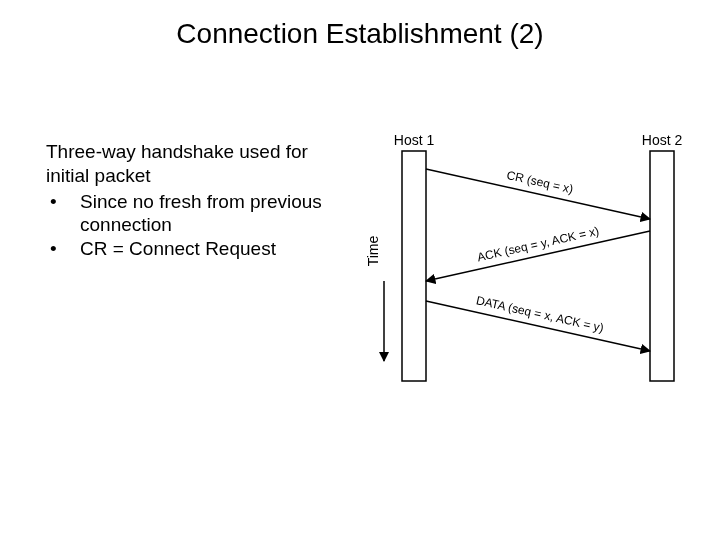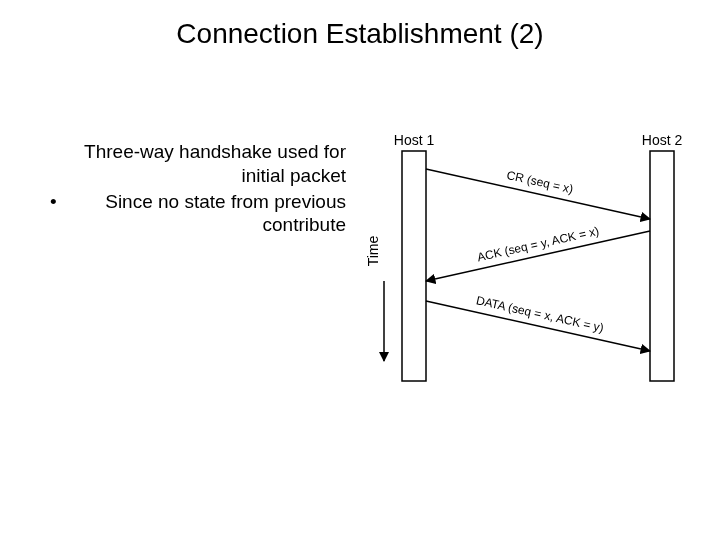--- a/index.html
+++ b/index.html
@@ -26,21 +26,20 @@
     font-size: 28px;
     font-family: Arial, Helvetica, sans-serif;
   }
   .body-text {
     position: absolute;
     top: 140px;
     left: 46px;
     width: 300px;
     font-size: 19px;
     line-height: 1.25;
-    text-align: right;
   }
   .body-text .lead {
     margin-bottom: 2px;
   }
   .body-text ul {
     list-style: none;
     padding: 0;
     margin: 0;
   }
   .body-text li {
@@ -78,21 +77,22 @@
 </head>
 <body>
 
 <div class="slide">
 
   <div class="title">Connection Establishment (2)</div>
 
   <div class="body-text">
     <div class="lead">Three-way handshake used for initial packet</div>
     <ul>
-      <li>Since no state from previous contribute</li>
+      <li>Since no fresh from previous connection</li>
+      <li>CR = Connect Request</li>
     </ul>
   </div>
 
   <div class="diagram">
     <svg width="330" height="260" viewBox="0 0 330 260">
 
       <defs>
         <marker id="arrow" viewBox="0 0 10 10" refX="9" refY="5" markerWidth="7" markerHeight="7" orient="auto-start-reverse">
           <path d="M 0 0 L 10 5 L 0 10 z" fill="#000"></path>
         </marker>

